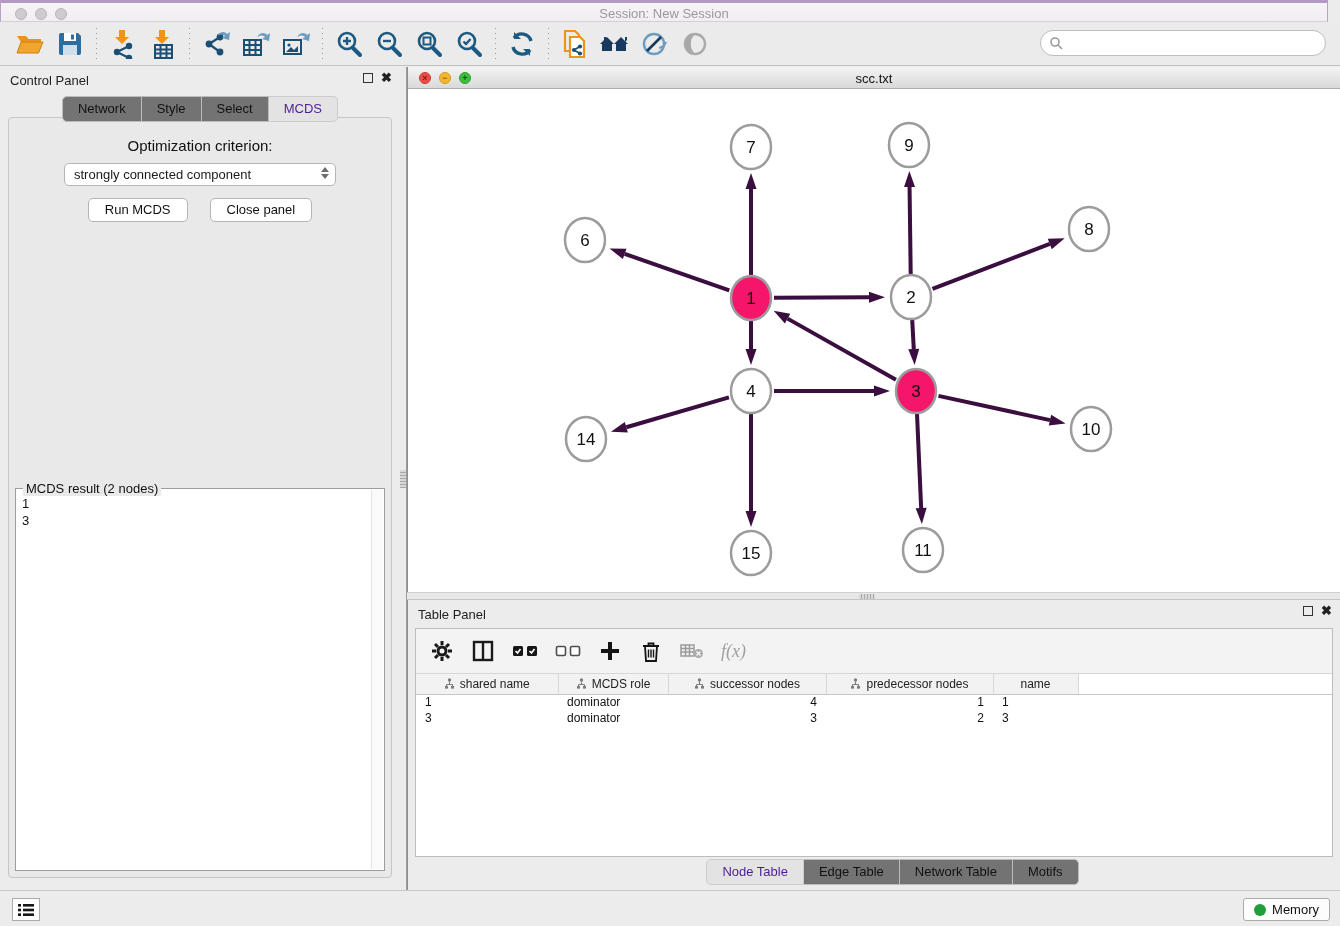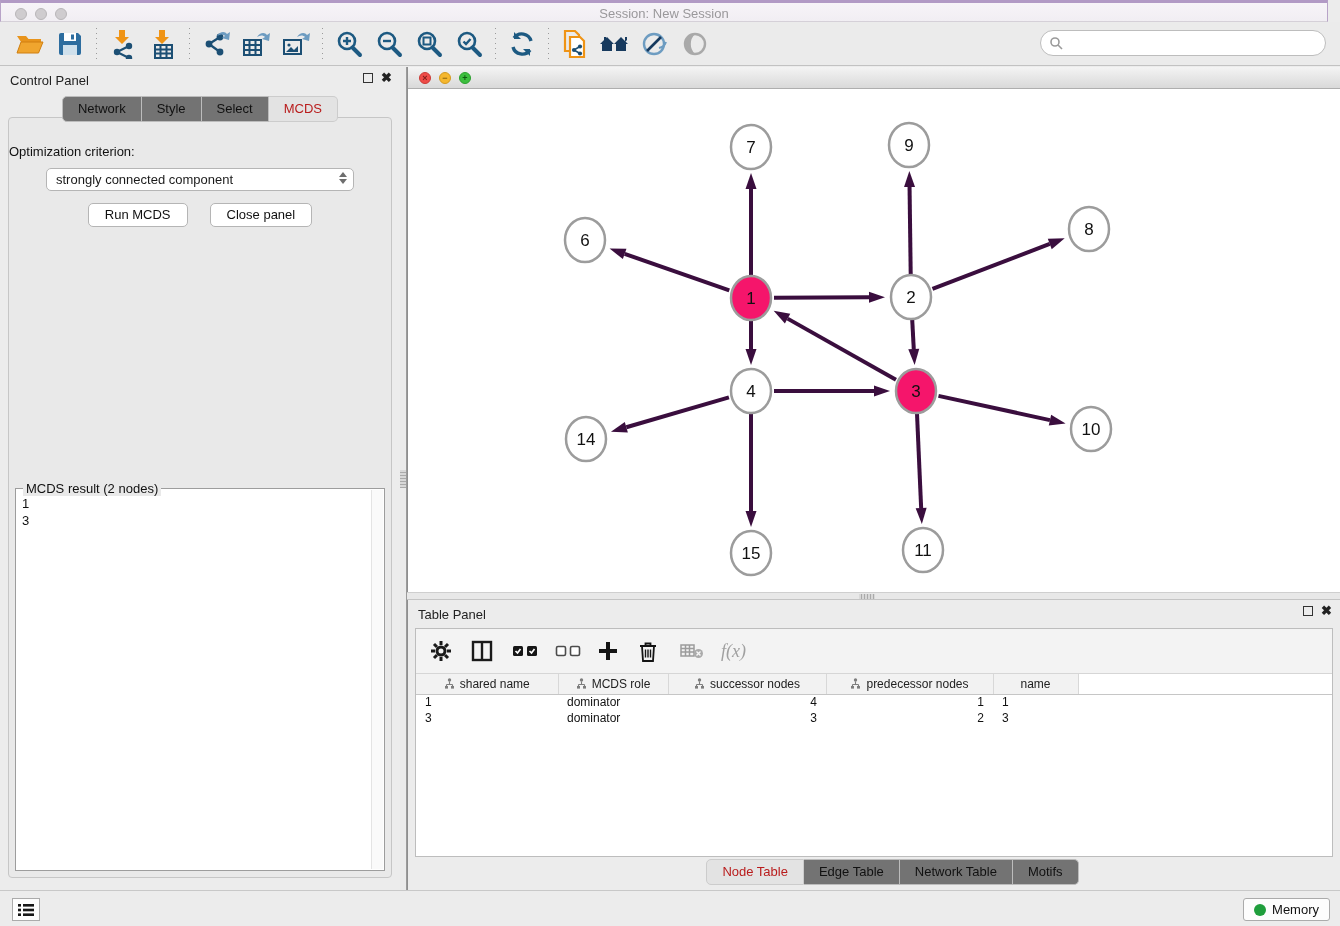--- a/index.html
+++ b/index.html
@@ -46,25 +46,25 @@
   .panel-icons { position:absolute; right:8px; top:6px; display:flex; gap:8px; align-items:center; }
   .float-box { width:10px; height:10px; border:1.5px solid #333; background:transparent; }
   .close-x { font-size:13px; font-weight:bold; color:#222; line-height:10px; }
   .cp-tabs { position:relative; z-index:2; display:flex; justify-content:center; margin-top:3px; }
   .tab {
     font-size:13px; padding:4px 15px 5px; background:#737373; border:1px solid #bcbcbc;
     border-left-width:0; color:#111; cursor:default; white-space:nowrap;
   }
   .tab:first-child { border-left-width:1px; border-top-left-radius:5px; border-bottom-left-radius:5px; }
   .tab:last-child { border-top-right-radius:5px; border-bottom-right-radius:5px; }
-  .tab.active { background:#e3e3e3; color:#b91c1c; border-color:#cccccc; }
+  .tab.active { background:#e3e3e3; color:#4c1d95; border-color:#cccccc; }
   .cp-body { position:absolute; left:8px; right:8px; top:50px; bottom:12px;
     background:#e9e9e9; border:1px solid #c6c6c6; border-radius:4px; }
-  .opt-label { text-align:left; margin-top:26px; font-size:13px; color:#111; }
-  .select-box { position:relative; margin:9px auto 0; width:308px; height:23px; background:#fff;
+  .opt-label { text-align:center; margin-top:19px; font-size:15px; color:#111; }
+  .select-box { position:relative; margin:9px auto 0; width:272px; height:23px; background:#fff;
     border:1px solid #b5b5b5; border-radius:5px; font-size:13px; display:flex; align-items:center;
     padding-left:9px; }
   .stepper { position:absolute; right:6px; top:3px; display:flex; flex-direction:column; gap:2px; }
   .stepper i { width:0; height:0; border-left:4px solid transparent; border-right:4px solid transparent; }
   .step-up { border-bottom:5px solid #6e6e6e; }
   .step-down { border-top:5px solid #6e6e6e; }
   .btn-row { display:flex; justify-content:center; gap:22px; margin-top:12px; }
   .push-btn { font-size:13px; padding:3px 16px 4px; background:#fff; border:1px solid #b5b5b5;
     border-radius:5px; color:#111; }
   .result-box { position:absolute; left:6px; right:6px; top:370px; bottom:6px;
@@ -93,21 +93,21 @@
   .h-handle { position:absolute; left:452px; top:1px; width:16px; height:5px;
     background:repeating-linear-gradient(90deg,#d8d8d8 0 2px, #aaa 2px 3px); }
   
   .table-panel { position:absolute; top:533px; left:0; right:0; bottom:0; background:#ececec;
     border-left:1px solid #8f8f8f; }
   .tp-header { position:relative; height:26px; padding:7px 10px 0; font-size:13px; color:#222; }
   .tp-container { position:absolute; left:7px; right:7px; top:28px; bottom:33px;
     background:#fff; border:1px solid #bdbdbd; }
   .tp-toolbar { height:45px; background:#f3f3f3; border-bottom:1px solid #d6d6d6;
     display:flex; align-items:center; gap:17px; padding-left:14px; }
-  .tp-tool { display:flex; align-items:center; justify-content:flex-start; min-width:24px; height:30px; }
+  .tp-tool { display:flex; align-items:center; justify-content:center; min-width:24px; height:30px; }
   .fx-label { font-family:"Liberation Serif", serif; font-style:italic; font-size:18px; color:#a0a0a0; }
   .tbl { width:100%; border-collapse:collapse; table-layout:fixed; }
   .tbl th { height:20px; background:#f2f2f2; border-right:1px solid #d8d8d8; border-bottom:1px solid #c6c6c6;
     font-size:12px; font-weight:normal; color:#222; text-align:center; }
   .th-inner { display:flex; align-items:center; justify-content:center; gap:5px; }
   .tbl td { height:16px; font-size:12px; color:#111; padding:0 9px; white-space:nowrap; overflow:hidden; }
   .tp-tabs { position:absolute; left:0; right:0; bottom:5px; display:flex; justify-content:center;padding-left:37px; }
   
   .statusbar { position:absolute; left:0; right:0; bottom:0; height:36px; background:#ececec;
     border-top:1px solid #c8c8c8; }
@@ -316,20 +316,21 @@
       <span class="v-handle"></span>
     </div>
 
   <div class="right-col">
 
     <div class="net-window">
       <div class="net-titlebar">
         <span class="nt-dot nt-red" style="left:11px">×</span>
         <span class="nt-dot nt-yellow" style="left:31px">−</span>
         <span class="nt-dot nt-green" style="left:51px">+</span>
+        <span class="title">scc.txt</span>
       </div>
       <div class="net-canvas">
         <svg id="graph-svg" width="932" height="503" viewBox="0 0 932 503">
             <line x1="343" y1="186" x2="343" y2="100" stroke="#3a0e3e" stroke-width="4"></line>
             <polygon points="343,84 348.5,100 337.5,100" fill="#3a0e3e"></polygon>
             <line x1="321.28718253123094" y1="201.4135938964542" x2="216.64949276905654" y2="164.85343723256193" stroke="#3a0e3e" stroke-width="4"></line>
             <polygon points="201.54492409513023,159.5759373344431 218.46363335903487,159.66124175089976 214.8353521790782,170.0456327142241" fill="#3a0e3e"></polygon>
             <line x1="365.99955079441025" y1="208.85625280753493" x2="461.0008202884682" y2="208.26249487319708" stroke="#3a0e3e" stroke-width="4"></line>
             <polygon points="477.0005077976232,208.16249682626486 461.0351946171012,213.76238745446912 460.96644595983526,202.76260229192505" fill="#3a0e3e"></polygon>
             <line x1="343" y1="232" x2="343" y2="260" stroke="#3a0e3e" stroke-width="4"></line>

